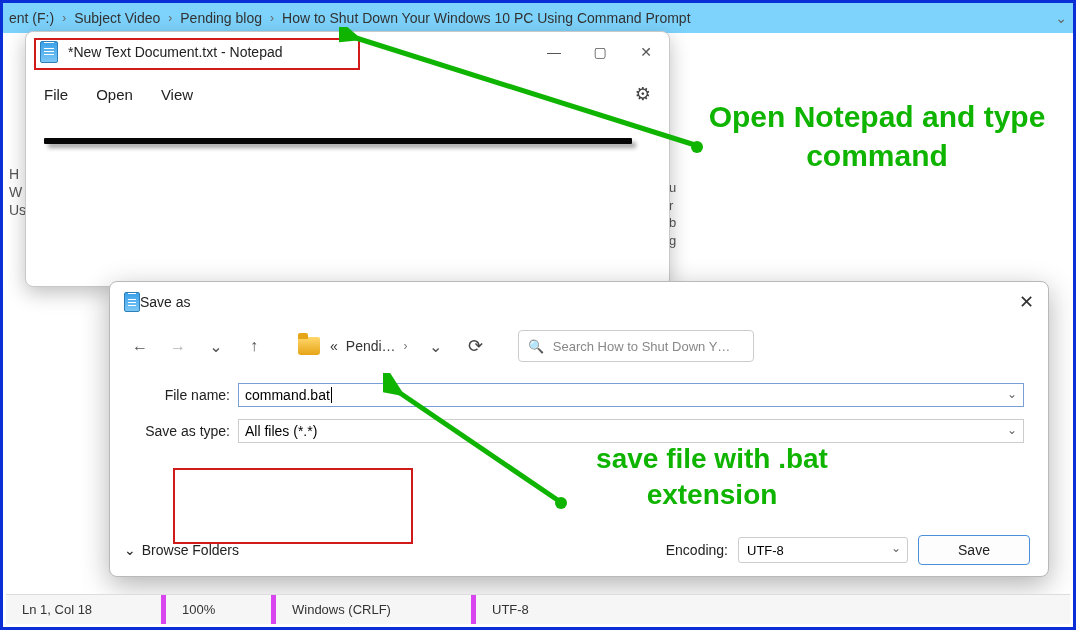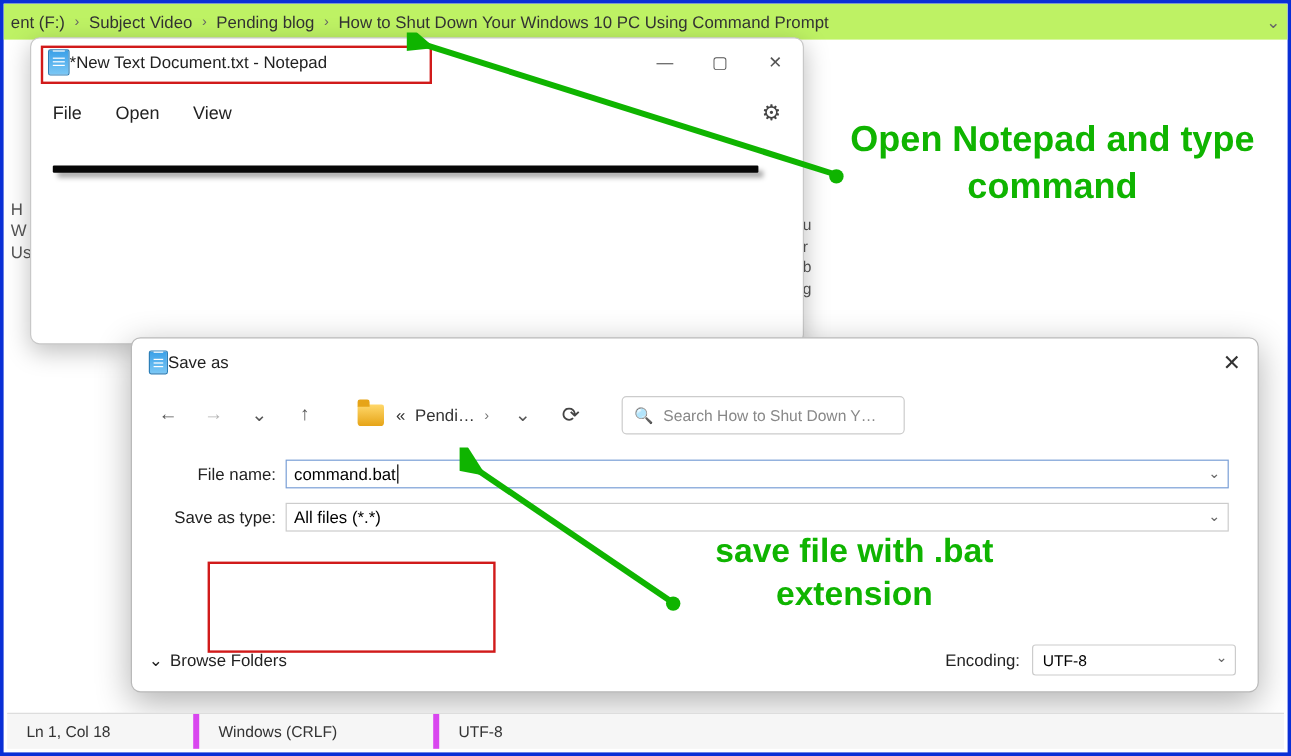--- a/index.html
+++ b/index.html
@@ -15,21 +15,21 @@
   }
   
   .breadcrumb {
     width: 100%;
     height: 30px;
     display: flex;
     align-items: center;
     font-size: 14px;
     padding: 0 6px;
     color: #333;
-    background: #bef264;
+    background: #7dd3fc;
     white-space: nowrap;
   }
   .breadcrumb .crumb { display: inline-flex; align-items: center; }
   .breadcrumb .sep { margin: 0 8px; color: #666; font-size: 12px; }
   .breadcrumb .refresh, .breadcrumb .chev { margin-left: auto; }
 
   
   .notepad {
     position: absolute;
     left: 22px;
@@ -43,20 +43,21 @@
   }
   .titlebar {
     height: 40px;
     display: flex;
     align-items: center;
     padding-left: 14px;
   }
   .titlebar-left {
     display: flex;
     align-items: center;
+    gap: 10px;
   }
   .np-icon {
     width: 18px;
     height: 22px;
     background: linear-gradient(#3aa0e8,#7ac7f5);
     border: 1px solid #2c7fb8;
     border-radius: 2px;
     position: relative;
   }
   .np-icon::before, .np-icon::after {
@@ -428,31 +429,35 @@
   <div class="sa-footer">
     <div class="browse-toggle">
       <span>⌄</span>
       <span>Browse Folders</span>
     </div>
     <span class="enc-label">Encoding:</span>
     <div class="enc-select">
       <span>UTF-8</span>
       <span class="dd-arrow">⌄</span>
     </div>
+    <div class="dlg-btn primary">
+        <span>Save</span>
+      </div>
   </div>
 </div>
 
 <div class="anno2">save file with .bat extension</div>
 <svg class="arrow2" viewBox="0 0 190 150">
   <defs>
       <marker id="ah2" markerWidth="16" markerHeight="12" refX="2" refY="6" orient="auto">
     <path d="M14,0 L0,6 L14,12 z" fill="#0fb400"></path>
       </marker>
     </defs>
   <line x1="176" y1="128" x2="14" y2="18" stroke="#0fb400" stroke-width="5" marker-end="url(#ah2)"></line>
   <circle cx="178" cy="130" r="6" fill="#0fb400"></circle>
 </svg>
 
 <div class="statusbar">
   <div class="cell first">Ln 1, Col 18</div>
+  <div class="cell zoom">100%</div>
   <div class="cell eol">Windows (CRLF)</div>
   <div class="cell enc">UTF-8</div>
 </div>
 
 </body></html>

